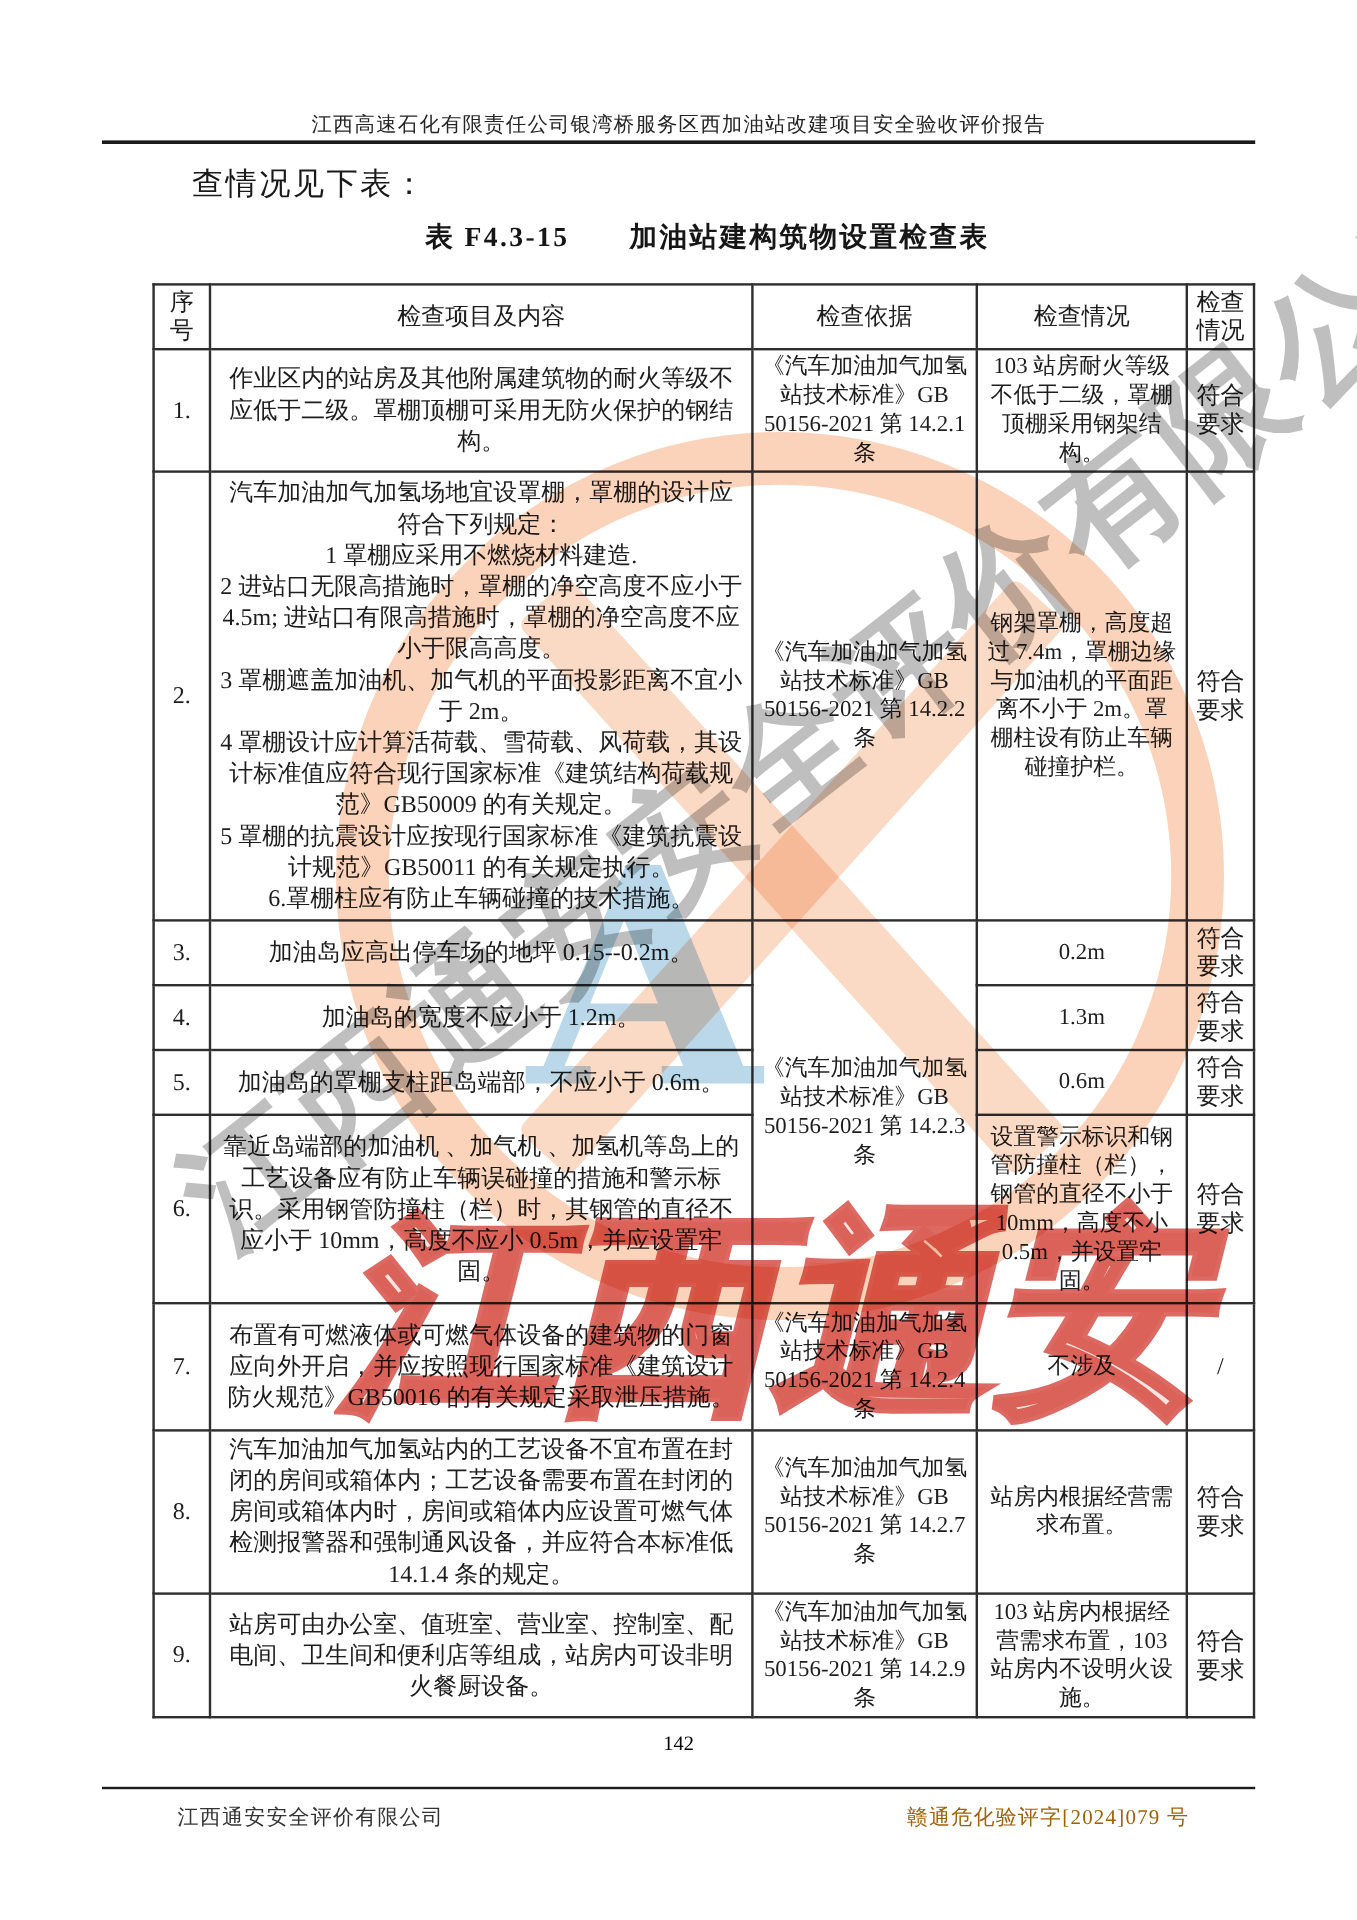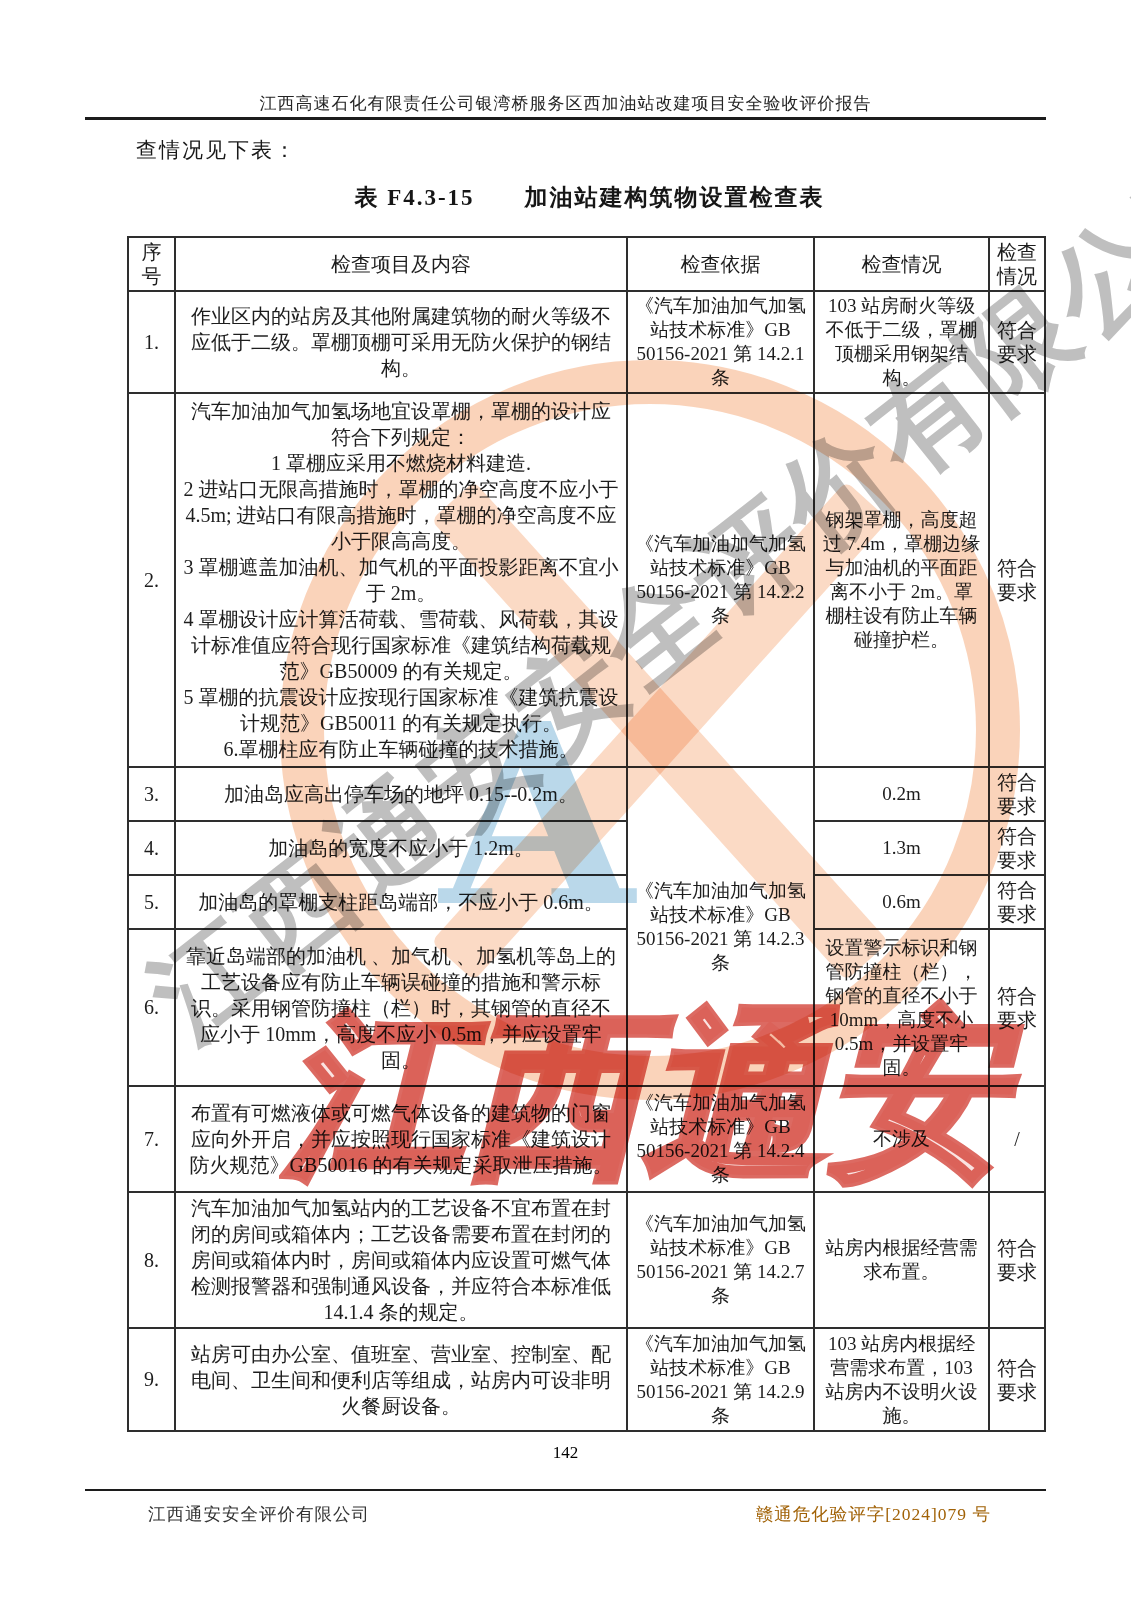--- a/index.html
+++ b/index.html
@@ -15,22 +15,22 @@
   
   .report-header{
     position:absolute;top:92px;left:0;width:100%;
     text-align:center;font-size:17px;letter-spacing:1px;color:#242424;
   }
   .header-rule{
     position:absolute;top:117px;left:85px;width:961px;height:0;
     border-bottom:3px solid #1c1c1c;
   }
   .intro-text{
-    position:absolute;top:136px;left:136px;
-    font-size:21px;letter-spacing:2px;color:#191919;
+    position:absolute;top:136px;left:160px;
+    font-size:26px;letter-spacing:2px;color:#191919;
   }
   .table-title{
     position:absolute;top:182px;left:12px;width:100%;
     text-align:center;font-size:23px;font-weight:bold;letter-spacing:2px;color:#161616;margin-left:12px;
   }
   
   .table-wrap{position:absolute;top:236px;left:127px;width:917px;z-index:1;}
   table.chk{
     border-collapse:collapse;table-layout:fixed;width:917px;
     font-size:20px;color:#1d1d1d;

